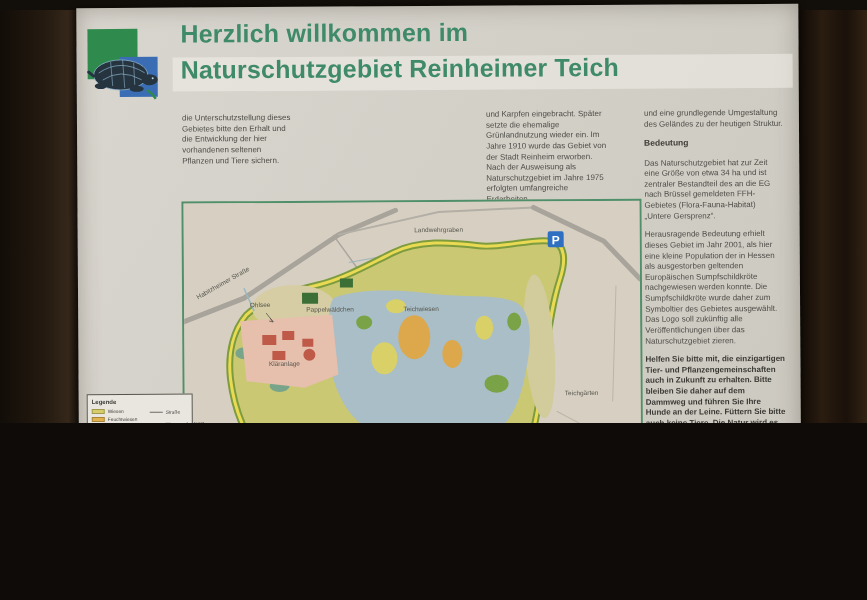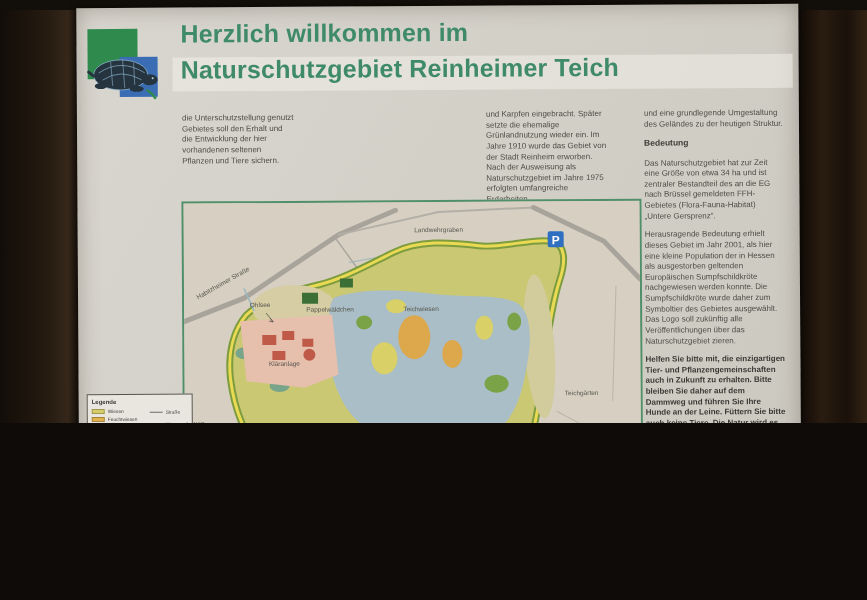--- a/index.html
+++ b/index.html
@@ -106,21 +106,21 @@
         <path d="M7 48 L2 44" stroke="#263440" stroke-width="3" stroke-linecap="round"></path>
         <path d="M60 62 q6 4 9 9" stroke="#2f8a4e" stroke-width="2.5" fill="none"></path>
       </g>
     </svg>
 
     <div class="title-band"></div>
     <div class="title l1">Herzlich willkommen im</div>
     <div class="title l2">Naturschutzgebiet Reinheimer Teich</div>
 
     <div class="col c1">
-      <p>die Unterschutzstellung genutzt Gebietes soll den Erhalt und die Entwicklung der hier vorhandenen seltenen Pflanzen und Tiere sichern.</p>
+      <p>die Unterschutzstellung dieses Gebietes bitte den Erhalt und die Entwicklung der hier vorhandenen seltenen Pflanzen und Tiere sichern.</p>
     </div>
     <div class="col c3">
       <p>und Karpfen eingebracht. Später setzte die ehemalige Grünlandnutzung wieder ein. Im Jahre 1910 wurde das Gebiet von der Stadt Reinheim erworben. Nach der Ausweisung als Naturschutzgebiet im Jahre 1975 erfolgten umfangreiche Erdarbeiten</p>
     </div>
     <div class="col c4">
       <p>und eine grundlegende Umgestaltung des Geländes zu der heutigen Struktur.</p>
       <p class="h">Bedeutung</p>
       <p>Das Naturschutzgebiet hat zur Zeit eine Größe von etwa 34 ha und ist zentraler Bestandteil des an die EG nach Brüssel gemeldeten FFH-Gebietes (Flora-Fauna-Habitat) „Untere Gersprenz“.</p>
       <p>Herausragende Bedeutung erhielt dieses Gebiet im Jahr 2001, als hier eine kleine Population der in Hessen als ausgestorben geltenden Europäischen Sumpfschildkröte nachgewiesen werden konnte. Die Sumpfschildkröte wurde daher zum Symboltier des Gebietes ausgewählt. Das Logo soll zukünftig alle Veröffentlichungen über das Naturschutzgebiet zieren.</p>
       <p class="appeal">Helfen Sie bitte mit, die einzigartigen Tier- und Pflanzengemeinschaften auch in Zukunft zu erhalten. Bitte bleiben Sie daher auf dem Dammweg und führen Sie Ihre Hunde an der Leine. Füttern Sie bitte auch keine Tiere. Die Natur wird es Ihnen danken!</p>

